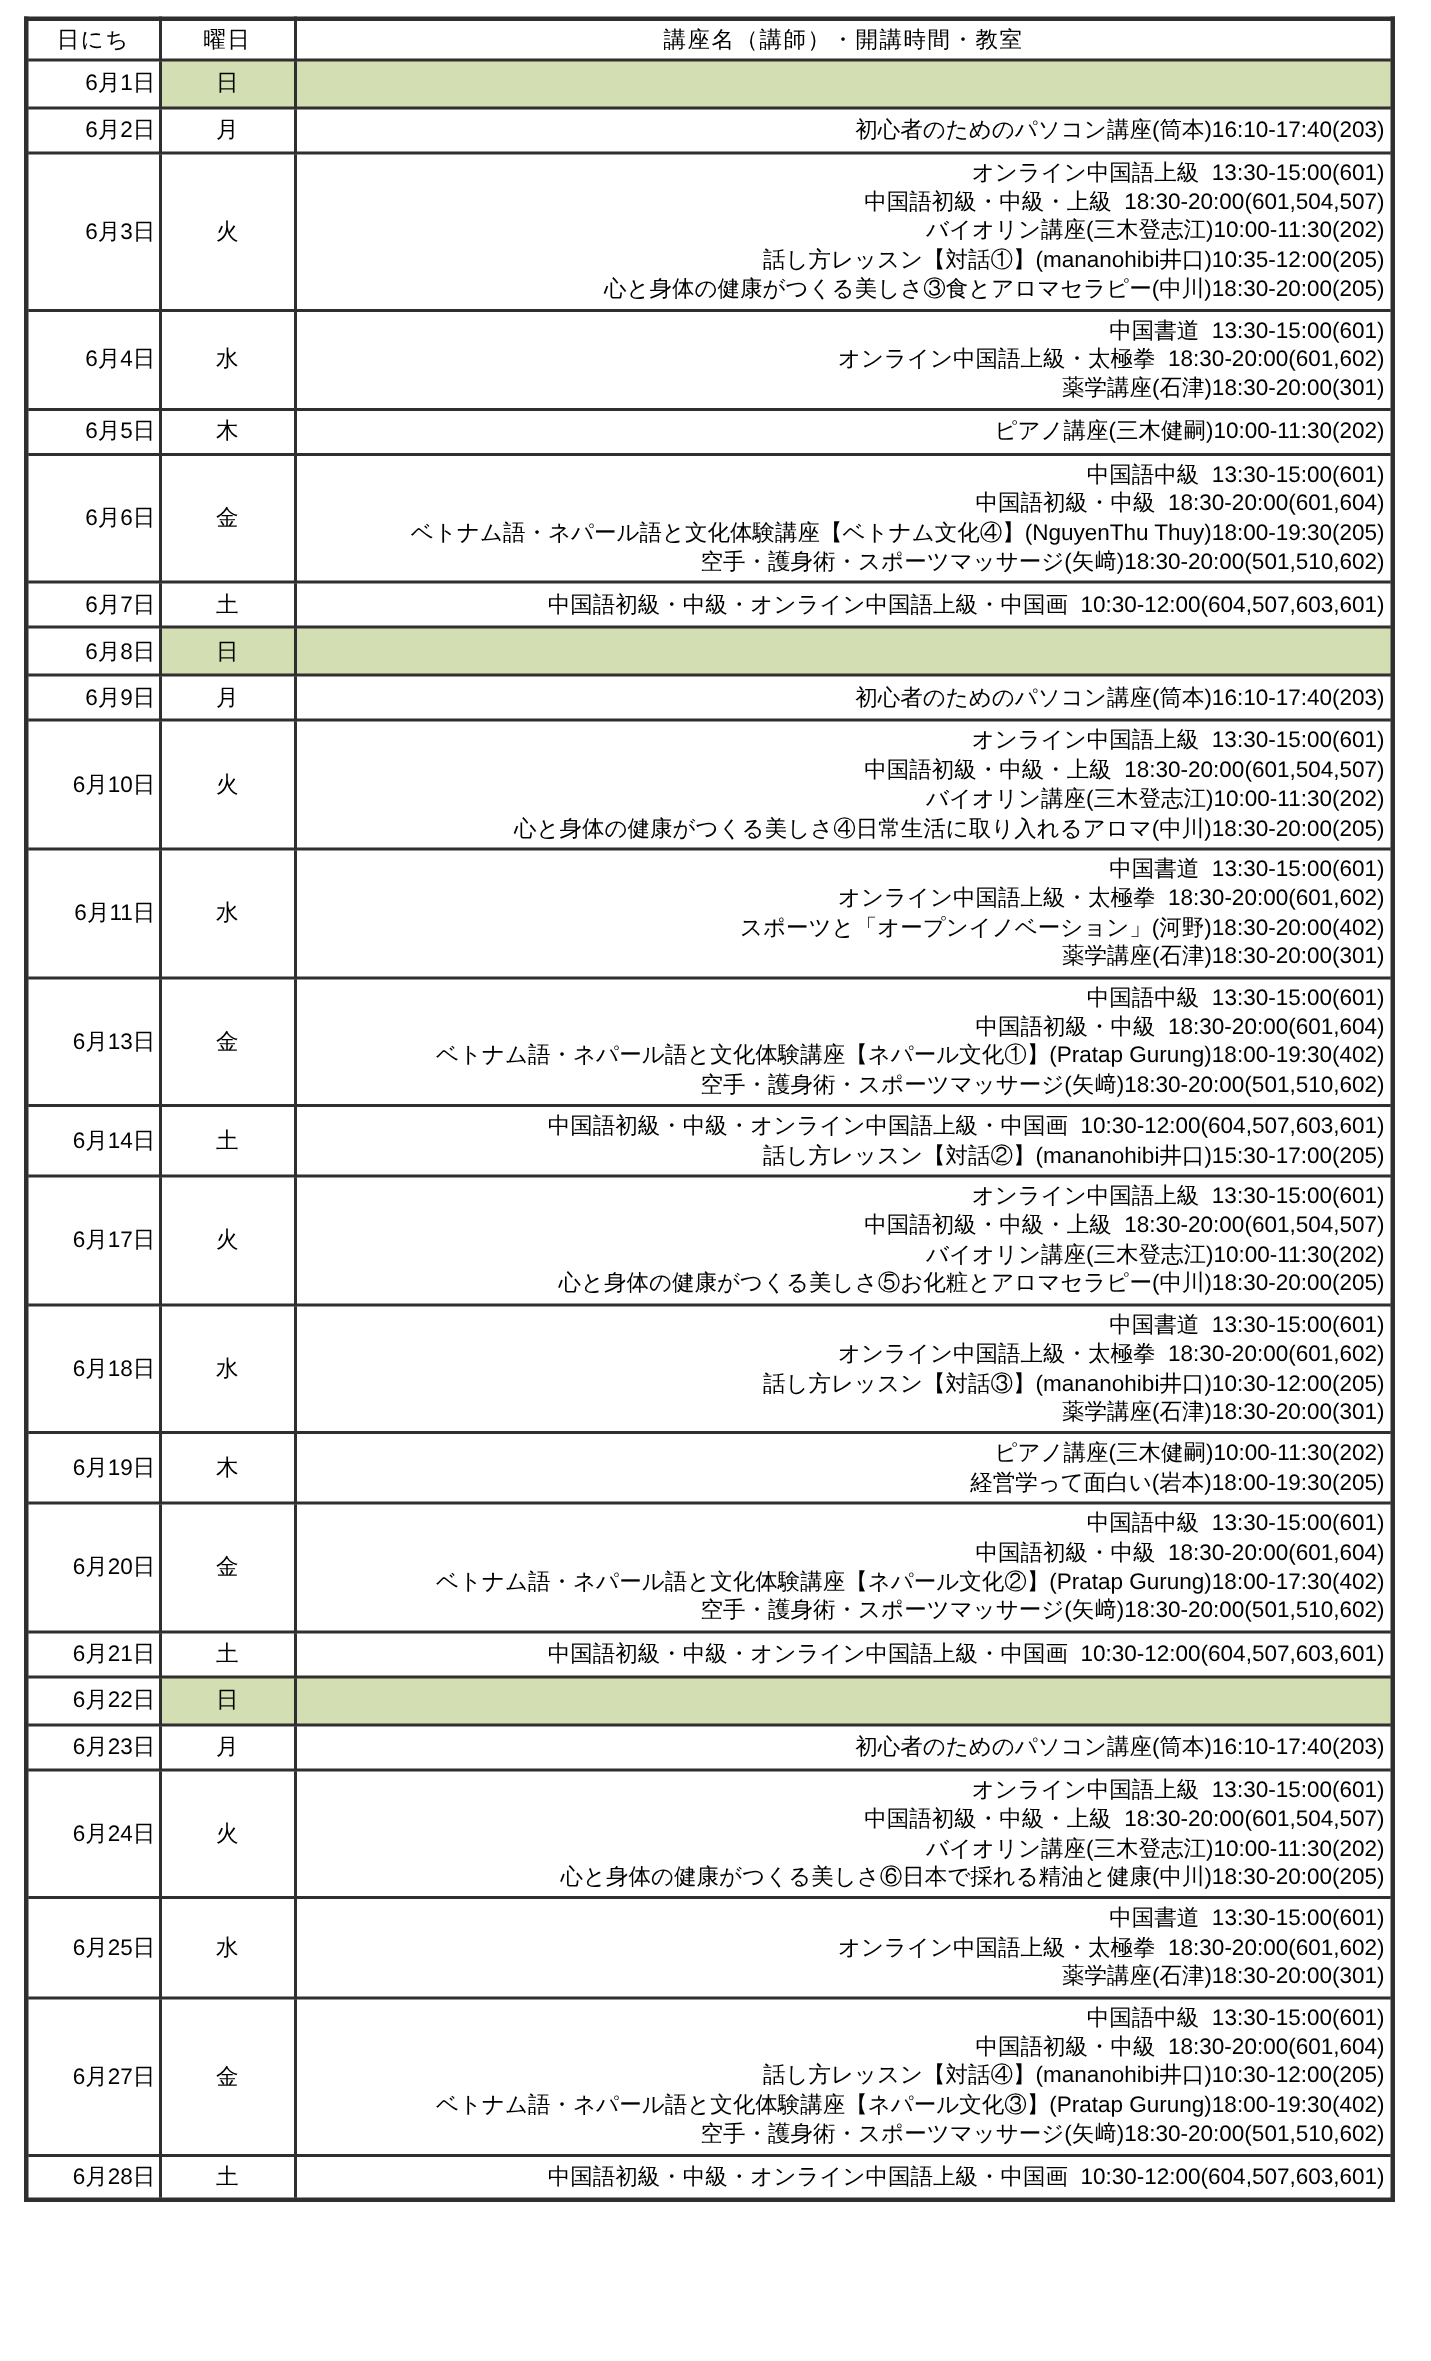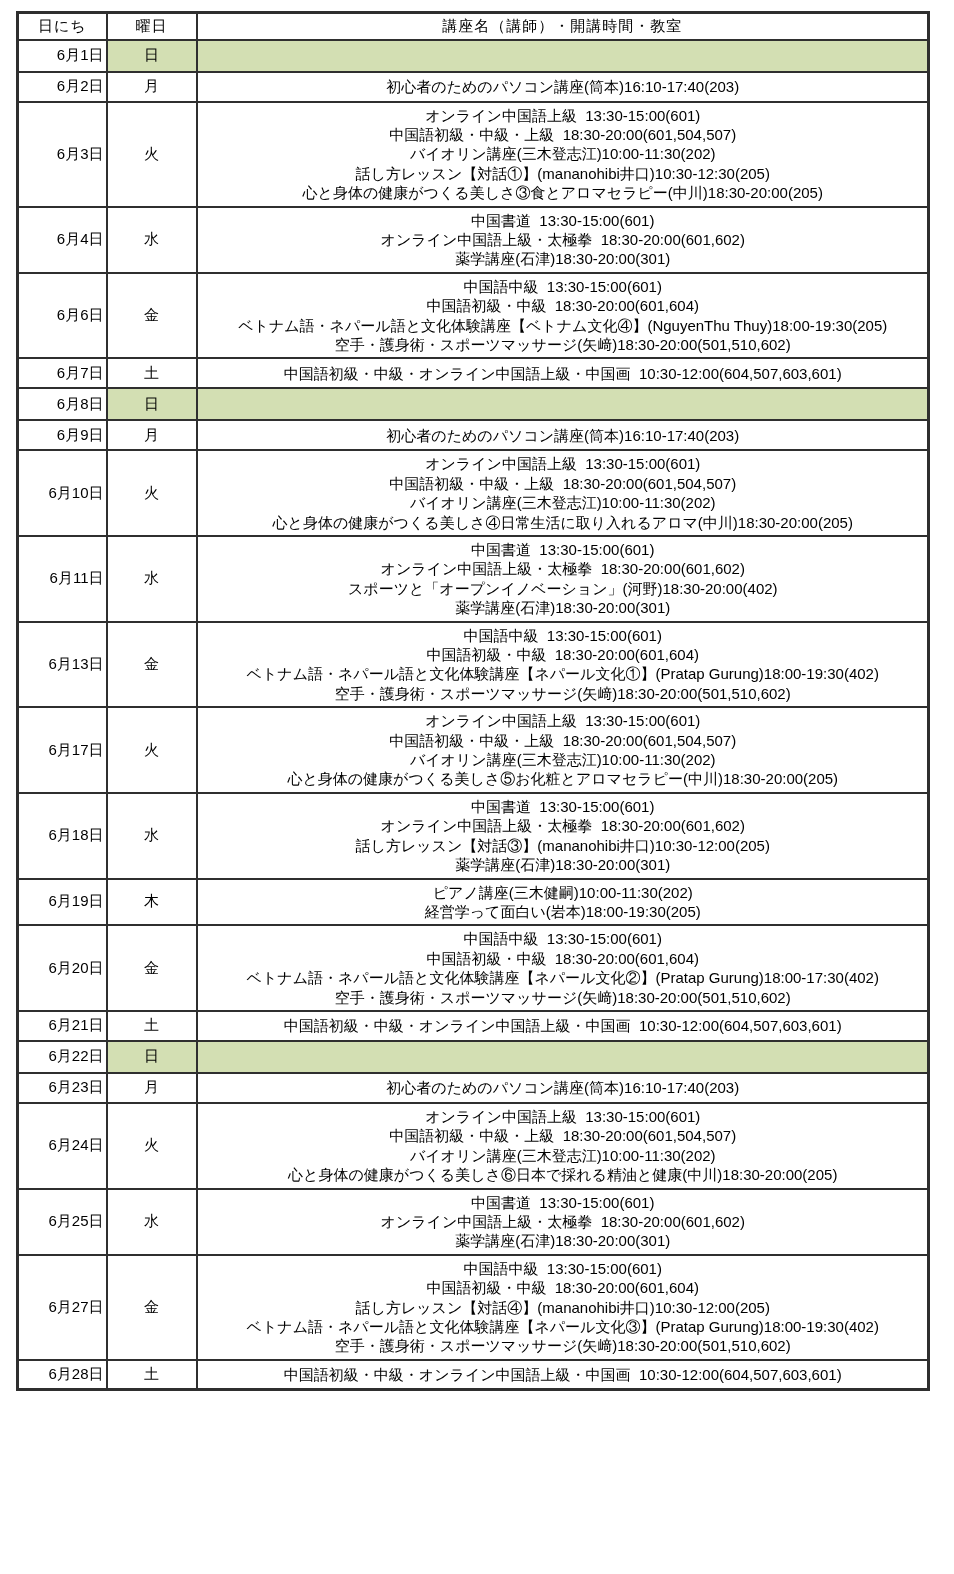--- a/index.html
+++ b/index.html
@@ -44,21 +44,21 @@
     text-align: right;
     height: 30px;
     padding: 2px;
     background: #ffffff;
   }
   td.c-day {
     text-align: center;
     padding: 2px;
   }
   td.c-course {
-    text-align: center;
+    text-align: right;
     padding: 3px 4px 3px 5px;
   }
   .course-line {
     white-space: pre;
     line-height: 19.4px;
     font-size: 15px;
   }
   tr.holiday td.c-day,
   tr.holiday td.c-course {
     background: var(--holiday, #d3dfb3);
@@ -95,31 +95,38 @@
             <div class="course-line">初心者のためのパソコン講座(筒本)16:10-17:40(203)</div>
           </td>
   </tr>
         <tr>
     <td class="c-date">6月3日</td>
     <td class="c-day">火</td>
     <td class="c-course">
             <div class="course-line">オンライン中国語上級  13:30-15:00(601)</div>
             <div class="course-line">中国語初級・中級・上級  18:30-20:00(601,504,507)</div>
             <div class="course-line">バイオリン講座(三木登志江)10:00-11:30(202)</div>
-            <div class="course-line">話し方レッスン【対話①】(mananohibi井口)10:30-12:30(205)</div>
+            <div class="course-line">話し方レッスン【対話①】(mananohibi井口)10:35-12:00(205)</div>
             <div class="course-line">心と身体の健康がつくる美しさ③食とアロマセラピー(中川)18:30-20:00(205)</div>
           </td>
   </tr>
         <tr>
     <td class="c-date">6月4日</td>
     <td class="c-day">水</td>
     <td class="c-course">
             <div class="course-line">中国書道  13:30-15:00(601)</div>
             <div class="course-line">オンライン中国語上級・太極拳  18:30-20:00(601,602)</div>
             <div class="course-line">薬学講座(石津)18:30-20:00(301)</div>
+          </td>
+  </tr>
+        <tr>
+    <td class="c-date">6月5日</td>
+    <td class="c-day">木</td>
+    <td class="c-course">
+            <div class="course-line">ピアノ講座(三木健嗣)10:00-11:30(202)</div>
           </td>
   </tr>
         <tr>
     <td class="c-date">6月6日</td>
     <td class="c-day">金</td>
     <td class="c-course">
             <div class="course-line">中国語中級  13:30-15:00(601)</div>
             <div class="course-line">中国語初級・中級  18:30-20:00(601,604)</div>
             <div class="course-line">ベトナム語・ネパール語と文化体験講座【ベトナム文化④】(NguyenThu Thuy)18:00-19:30(205)</div>
             <div class="course-line">空手・護身術・スポーツマッサージ(矢﨑)18:30-20:00(501,510,602)</div>
@@ -165,20 +172,28 @@
           </td>
   </tr>
         <tr>
     <td class="c-date">6月13日</td>
     <td class="c-day">金</td>
     <td class="c-course">
             <div class="course-line">中国語中級  13:30-15:00(601)</div>
             <div class="course-line">中国語初級・中級  18:30-20:00(601,604)</div>
             <div class="course-line">ベトナム語・ネパール語と文化体験講座【ネパール文化①】(Pratap Gurung)18:00-19:30(402)</div>
             <div class="course-line">空手・護身術・スポーツマッサージ(矢﨑)18:30-20:00(501,510,602)</div>
+          </td>
+  </tr>
+        <tr>
+    <td class="c-date">6月14日</td>
+    <td class="c-day">土</td>
+    <td class="c-course">
+            <div class="course-line">中国語初級・中級・オンライン中国語上級・中国画  10:30-12:00(604,507,603,601)</div>
+            <div class="course-line">話し方レッスン【対話②】(mananohibi井口)15:30-17:00(205)</div>
           </td>
   </tr>
         <tr>
     <td class="c-date">6月17日</td>
     <td class="c-day">火</td>
     <td class="c-course">
             <div class="course-line">オンライン中国語上級  13:30-15:00(601)</div>
             <div class="course-line">中国語初級・中級・上級  18:30-20:00(601,504,507)</div>
             <div class="course-line">バイオリン講座(三木登志江)10:00-11:30(202)</div>
             <div class="course-line">心と身体の健康がつくる美しさ⑤お化粧とアロマセラピー(中川)18:30-20:00(205)</div>

